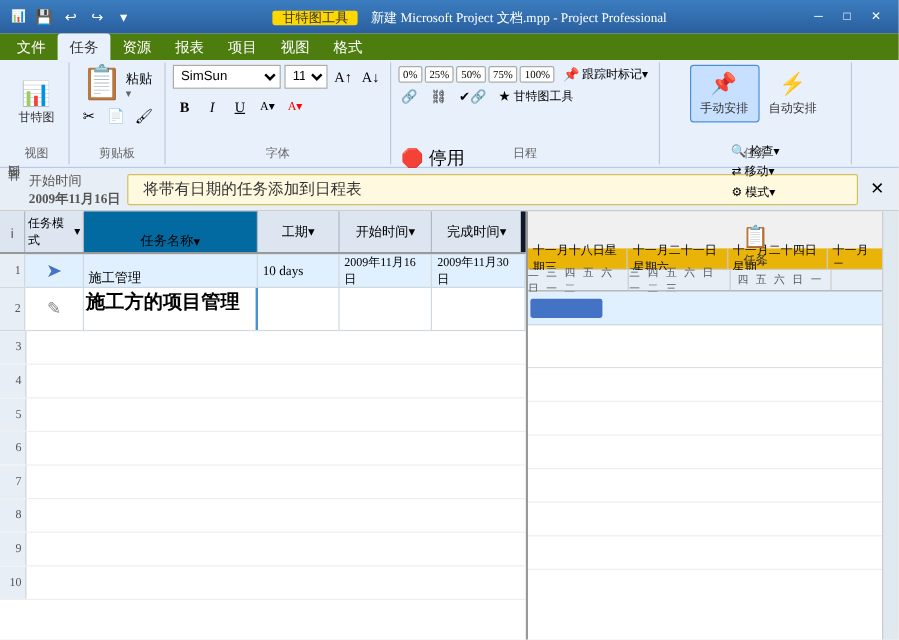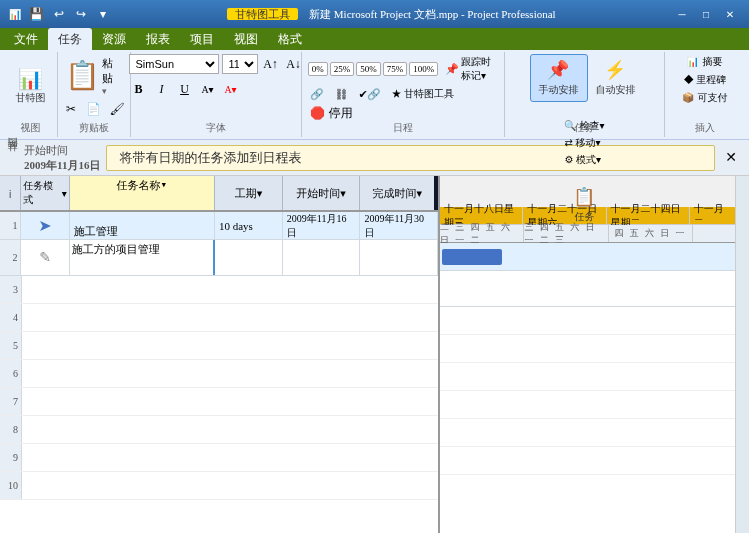--- a/index.html
+++ b/index.html
@@ -290,21 +290,21 @@
           <span style="font-size:10px;">跟踪时标记▾</span>
         </div>
       </div>
       <div style="display:flex;gap:4px;align-items:center;">
         <div class="ribbon-small-btn">🔗</div>
         <div class="ribbon-small-btn">⛓</div>
         <div class="ribbon-small-btn">✔🔗</div>
         <div class="ribbon-small-btn" style="font-size:10px;">★ 甘特图工具</div>
       </div>
       <div style="display:flex;gap:4px;align-items:center;">
-        <div class="ribbon-small-btn" style="font-size:12px;">🛑 停用</div>
+        <div class="ribbon-small-btn" style="font-size:15px;margin-top:32px;">🛑 停用</div>
       </div>
     </div>
     <div class="ribbon-group-label">日程</div>
   </div>
 
   <div class="ribbon-group" style="min-width:160px;">
     <div class="ribbon-group-content" style="gap:4px;">
       <div class="ribbon-btn" style="background:#c8e0ff;border:1px solid #4a90d9;padding:4px 8px;border-radius:3px;">
         <div class="medium-icon">📌</div>
         <div class="ribbon-btn-label">手动安排</div>
@@ -319,28 +319,20 @@
       <div class="ribbon-small-btn" style="font-size:10px;">⇄ 移动▾</div>
       <div class="ribbon-small-btn" style="font-size:10px;">⚙ 模式▾</div>
     </div>
     <div class="ribbon-btn" style="padding-bottom:16px;">
       <div class="medium-icon">📋</div>
       <div class="ribbon-btn-label">任务</div>
     </div>
     <div class="ribbon-group-label">任务</div>
   </div>
 
-  <div class="ribbon-group" style="min-width:80px; border-right:none;">
-    <div class="ribbon-group-content" style="flex-direction:column;gap:2px;padding-bottom:16px;">
-      <div class="ribbon-small-btn" style="font-size:10px;">📊 摘要</div>
-      <div class="ribbon-small-btn" style="font-size:10px;">◆ 里程碑</div>
-      <div class="ribbon-small-btn" style="font-size:10px;">📦 可支付</div>
-    </div>
-    <div class="ribbon-group-label">插入</div>
-  </div>
 </div>
 
 <div style="display:flex; align-items:center; background:#e8eef5; border-bottom:1px solid #ccc; height:36px; padding:0 8px; gap:6px;">
   <div style="writing-mode:vertical-rl; font-size:10px; color:#555; transform:rotate(180deg); line-height:1;">
     <span>甘</span>
     <span>特</span>
     <span>图</span>
   </div>
   <div style="display:flex; flex-direction:column; font-size:11px; color:#555;">
     <span>开始时间</span>
@@ -358,21 +350,21 @@
   <div style="display:flex; flex-direction:column; width:440px; border-right:2px solid #999;">
 
     <div style="display:flex; background:#dde6f0; border-bottom:2px solid #999; height:36px;">
       <div style="width:22px; border-right:1px solid #b0b8c8; display:flex; align-items:center; justify-content:center;">
         <span style="font-size:11px; color:#555;">ℹ</span>
       </div>
       <div style="width:50px; border-right:1px solid #b0b8c8; display:flex; align-items:center; justify-content:center; font-size:10px; padding:2px; cursor:pointer;">
         <span>任务模式</span>
         <span>▾</span>
       </div>
-      <div style="width:150px; border-right:1px solid #b0b8c8; display:flex; align-items:flex-start; justify-content:center; font-size:11px; padding:2px; cursor:pointer; background:#fef9c3;font-family:Liberation Mono, monospace;">
+      <div style="width:150px; border-right:1px solid #b0b8c8; display:flex; align-items:flex-end; justify-content:center; font-size:11px; padding:2px; cursor:pointer; background:#0369a1;">
         <span>任务名称</span>
         <span>▾</span>
       </div>
       <div style="width:70px; border-right:1px solid #b0b8c8; display:flex; align-items:center; justify-content:center; font-size:11px; padding:2px; cursor:pointer;">
         <span>工期</span>
         <span>▾</span>
       </div>
       <div style="width:80px; border-right:1px solid #b0b8c8; display:flex; align-items:center; justify-content:center; font-size:11px; padding:2px; cursor:pointer;">
         <span>开始时间</span>
         <span>▾</span>
@@ -404,21 +396,21 @@
       </div>
     </div>
 
     <div style="display:flex; height:36px; background:white; border-bottom:1px solid #d0d8e0;">
       <div style="width:22px; border-right:1px solid #d0d8e0; display:flex; align-items:center; justify-content:flex-end; padding-right:3px; font-size:10px; color:#555; background:#e8eef5;">
         <span>2</span>
       </div>
       <div style="width:50px; border-right:1px solid #d0d8e0; display:flex; align-items:center; justify-content:center; font-size:14px;">
         <span style="color:#888;">✎</span>
       </div>
-      <div style="width:150px; border-right:2px solid #4a90d9; display:flex; align-items:flex-start; padding:2px; font-size:11px; white-space:normal; word-wrap:break-word; flex-wrap:wrap;">
+      <div style="width:150px; border-right:2px solid #4a90d9; display:flex; align-items:flex-start; padding:2px; font-size:16px; white-space:normal; word-wrap:break-word; flex-wrap:wrap;font-weight:bold;">
         <span>施工方的项目管理</span>
       </div>
       <div style="width:70px; border-right:1px solid #d0d8e0; display:flex; align-items:center; padding:0 4px; font-size:11px;">
         <span></span>
       </div>
       <div style="width:80px; border-right:1px solid #d0d8e0; display:flex; align-items:center; padding:0 4px; font-size:10px;">
         <span></span>
       </div>
       <div style="width:80px; border-right:1px solid #d0d8e0; display:flex; align-items:center; padding:0 4px; font-size:10px;">
         <span></span>

